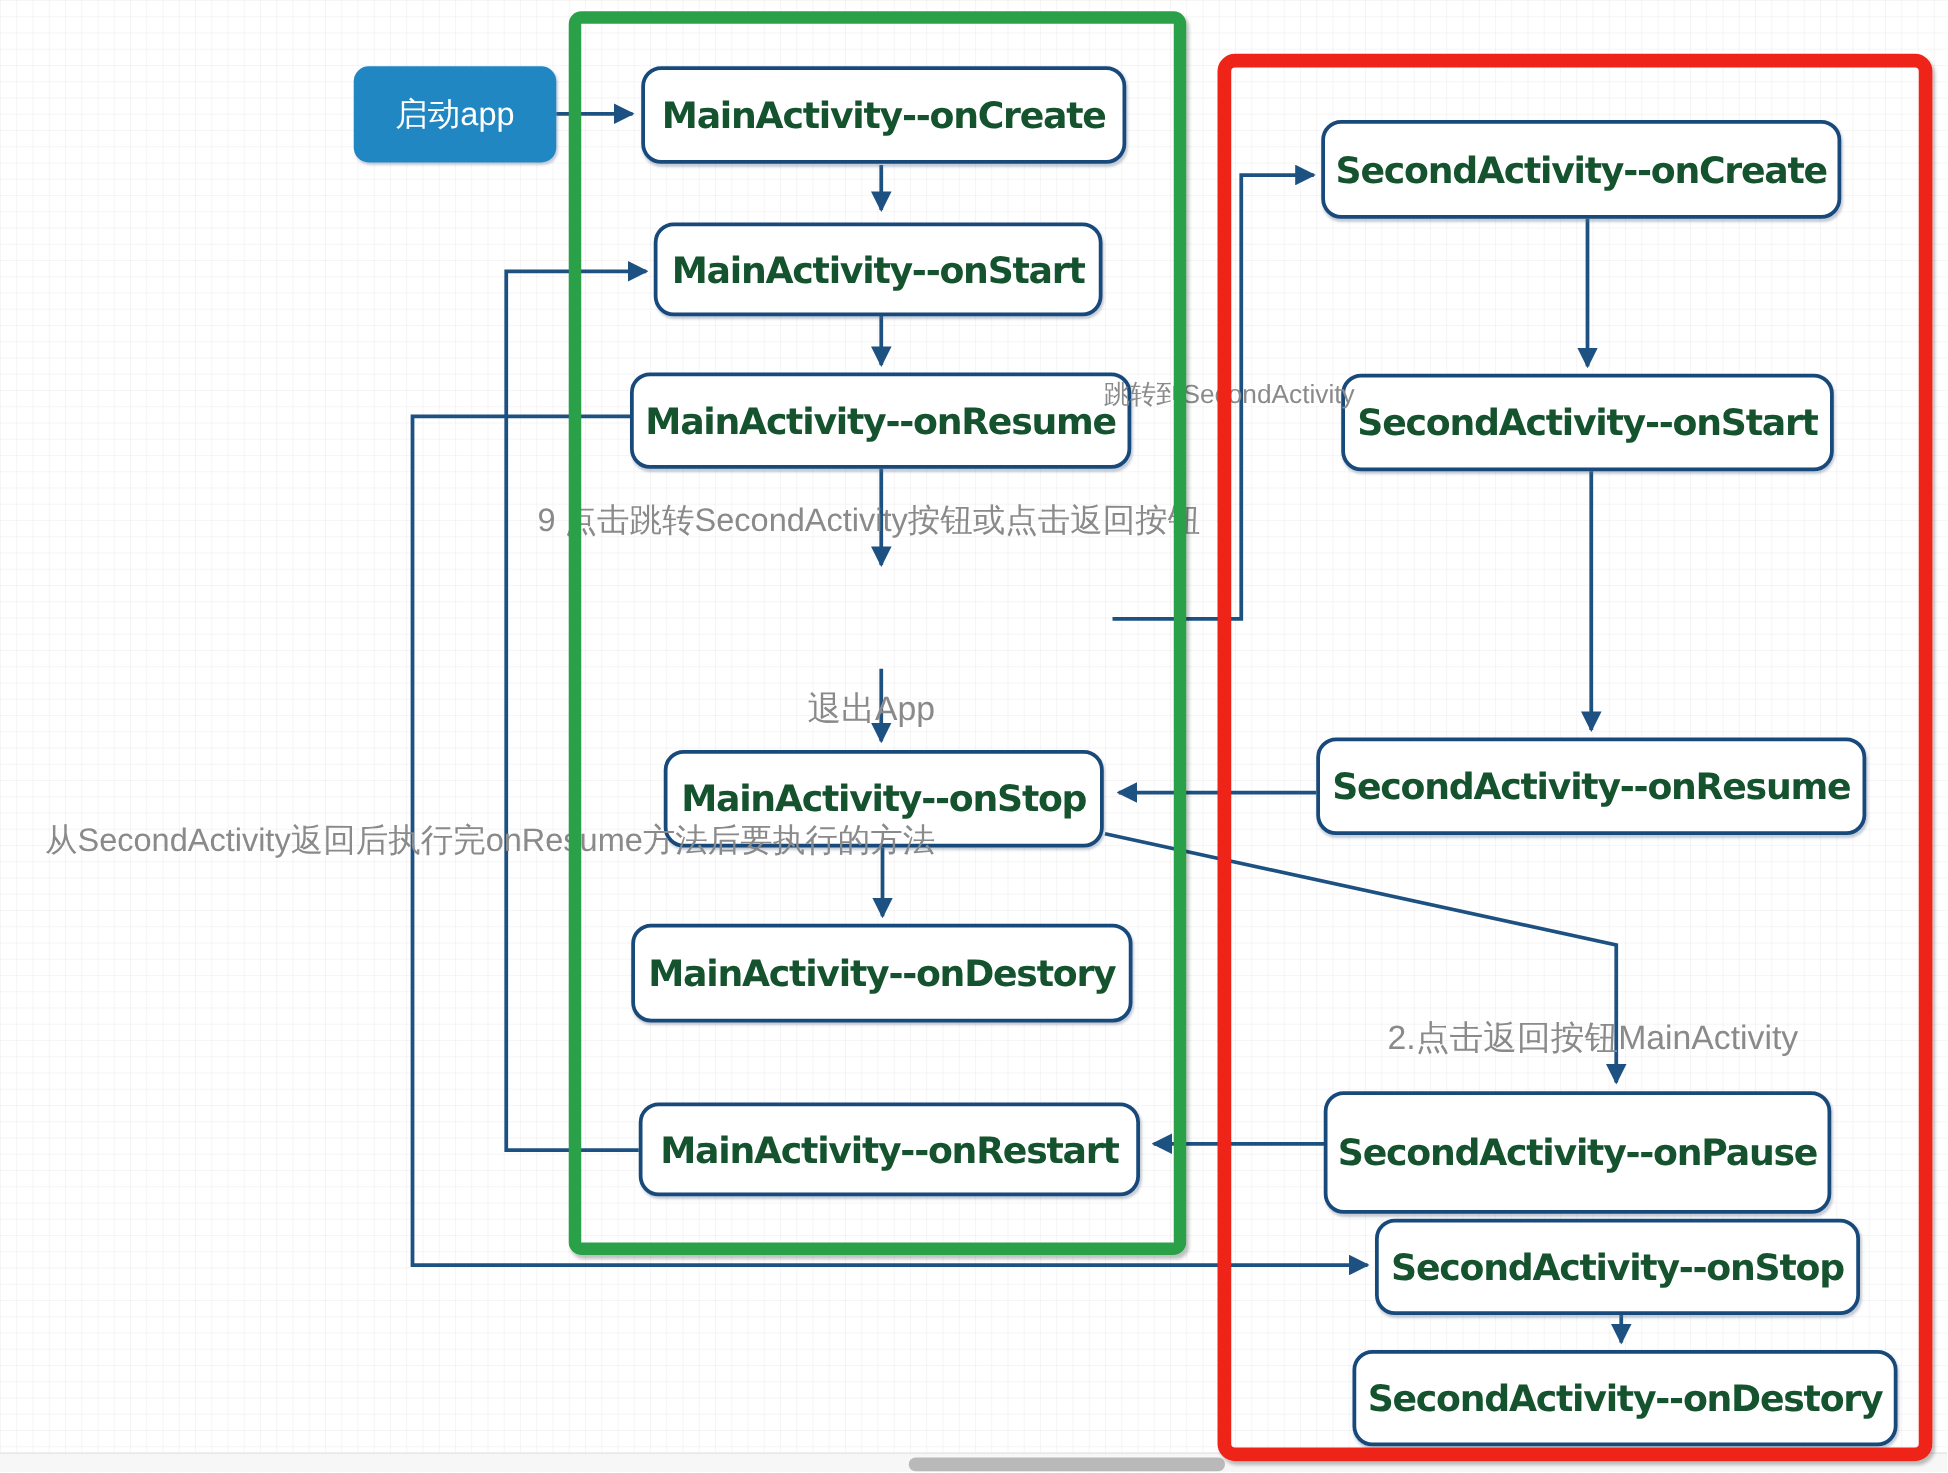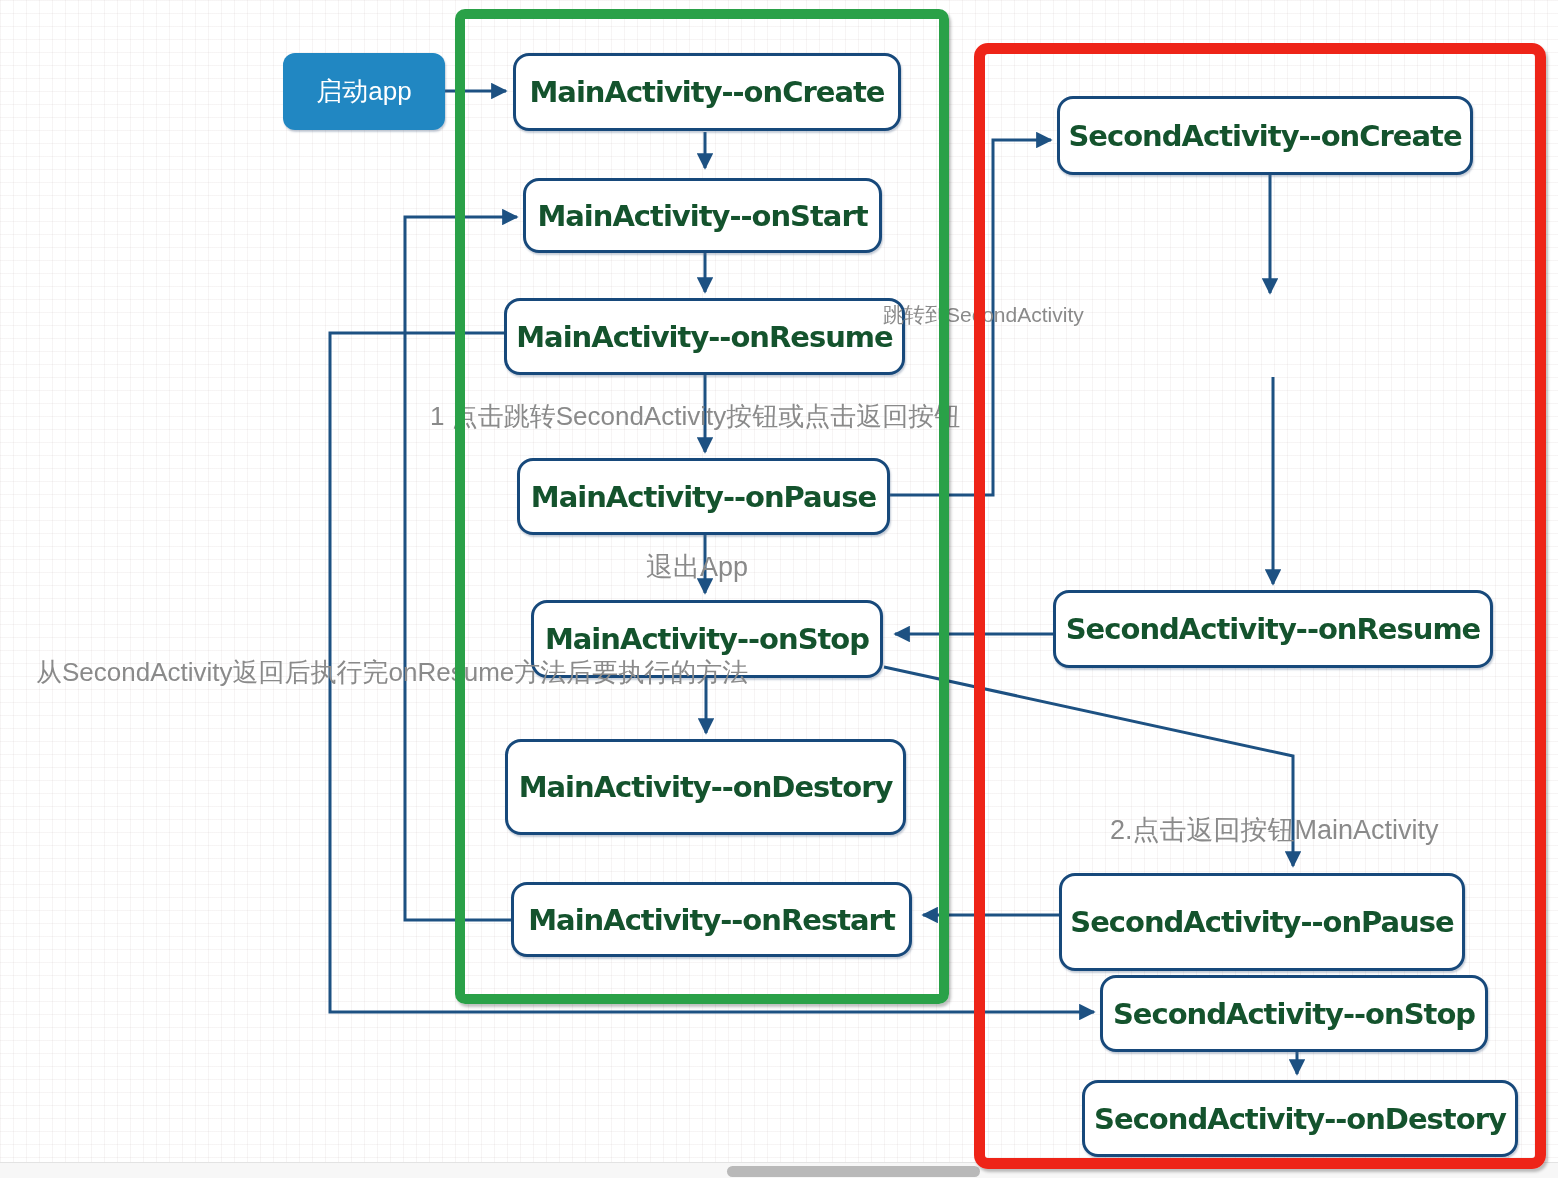--- a/index.html
+++ b/index.html
@@ -69,33 +69,33 @@
       <path d="M504 333 L330 333 L330 1012 L1094 1012" marker-end="url(#arr)"></path>
       <path d="M1297 1052 L1297 1074" marker-end="url(#arr)"></path>
     </g>
   </svg>
 
   <div class="start-btn" style="left:283px;top:53px;width:162px;height:77px;">启动app</div>
 
   <div class="node" style="left:513px;top:53px;width:388px;height:78px;">MainActivity--onCreate</div>
   <div class="node" style="left:523px;top:178px;width:359px;height:75px;">MainActivity--onStart</div>
   <div class="node" style="left:504px;top:298px;width:401px;height:77px;">MainActivity--onResume</div>
-  <div class="node" style="left:517px;top:458px;width:373px;height:77px;">MainActivity--onPause</div>
   <div class="node" style="left:531px;top:600px;width:352px;height:78px;">MainActivity--onStop</div>
-  <div class="node" style="left:505px;top:739px;width:401px;height:96px;">MainActivity--onDestory</div>
+  <div class="node" style="left:505px;top:739px;width:401px;height:79px;">MainActivity--onDestory</div>
   <div class="node" style="left:511px;top:882px;width:401px;height:75px;">MainActivity--onRestart</div>
 
   <div class="node" style="left:1057px;top:96px;width:416px;height:79px;">SecondActivity--onCreate</div>
+  <div class="node" style="left:1073px;top:299px;width:394px;height:78px;">SecondActivity--onStart</div>
   <div class="node" style="left:1053px;top:590px;width:440px;height:78px;">SecondActivity--onResume</div>
   <div class="node" style="left:1059px;top:873px;width:406px;height:98px;">SecondActivity--onPause</div>
   <div class="node" style="left:1100px;top:975px;width:388px;height:77px;">SecondActivity--onStop</div>
   <div class="node" style="left:1082px;top:1080px;width:436px;height:77px;">SecondActivity--onDestory</div>
 
   <div class="anno" style="left:883px;top:301px;font-size:21px;">跳转到SecondActivity</div>
-  <div class="anno" style="left:430px;top:399px;font-size:26px;">1 点击跳转SecondActivity按钮或点击返回按钮</div>
+  <div class="anno" style="left:430px;top:399px;font-size:26px;">9 点击跳转SecondActivity按钮或点击返回按钮</div>
   <div class="anno" style="left:646px;top:549px;font-size:27px;">退出App</div>
   <div class="anno" style="left:36px;top:655px;font-size:26px;">从SecondActivity返回后执行完onResume方法后要执行的方法</div>
   <div class="anno" style="left:1110px;top:812px;font-size:27px;">2.点击返回按钮MainActivity</div>
 
   <div class="frame frame-green" style="left:455px;top:9px;width:494px;height:995px;"></div>
   <div class="frame frame-red" style="left:974px;top:43px;width:572px;height:1126px;"></div>
 
   <div class="scroll-track"></div>
   <div class="scroll-thumb"></div>
 

